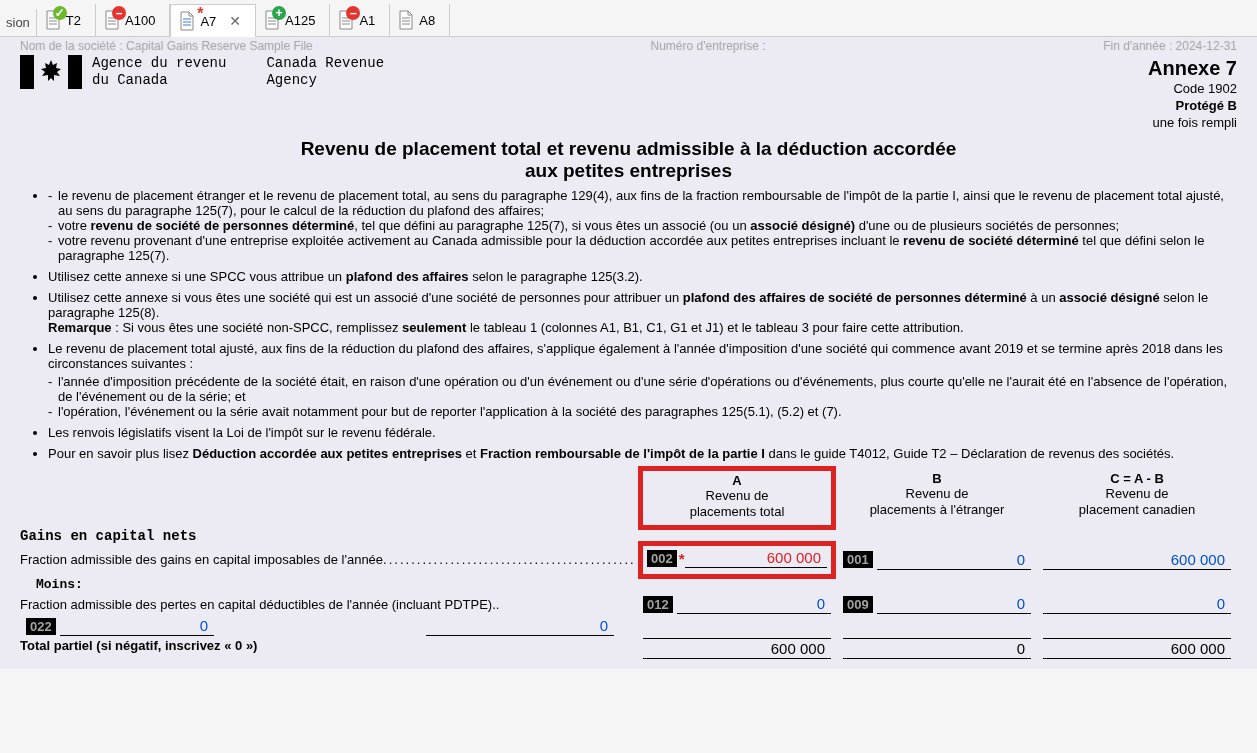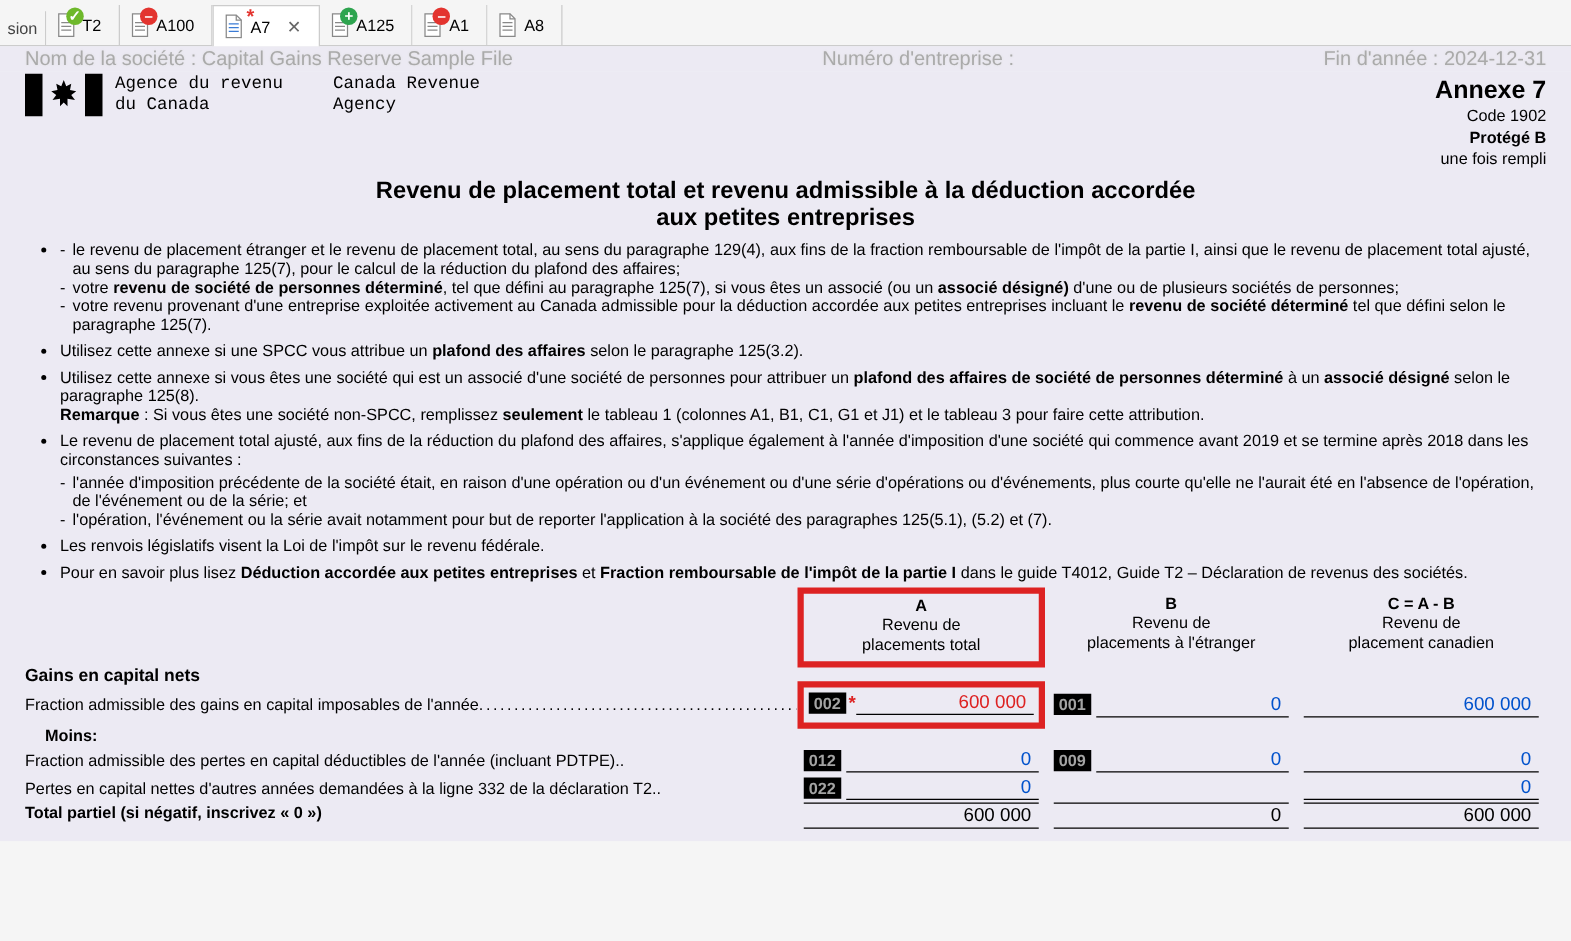--- a/index.html
+++ b/index.html
@@ -66,21 +66,21 @@
   .tab .close {
     margin-left: 8px;
     color:#666;
     font-size:14px;
   }
   
   .topmeta {
     display:flex;
     justify-content:space-between;
     padding: 2px 20px 0;
-    font-size: 16px;
+    font-size: 12px;
     color:#aaa;
     background:#eceaf3;
     text-shadow: 0 0 2px #ddd;
     white-space: nowrap;
     overflow: hidden;
   }
   
   .docarea {
     background:#eceaf3;
     padding: 2px 20px 10px 20px;
@@ -181,20 +181,21 @@
     background:#eceaf3;
     min-height:20px;
   }
   .valfield.blue { color:#0052cc; }
   .valfield.red  { color:#d22; }
   .redstar { color:#d22; font-weight:bold; font-size:15px; margin-right:-2px; }
   .section-head {
     font-weight:bold;
     font-size:14px;
     margin-top:4px;
+    font-family:Liberation Mono, monospace;
   }
   .subtotal-row {
     display:flex;
     margin-top:2px;
   }
   .subtotal-row .label {
     flex:1 1 auto;
     text-align:left;
     font-weight:bold;
     padding-right: 8px;
@@ -427,21 +428,20 @@
       <div class="cell">
         <span class="linecode">009</span>
         <span class="valfield blue">0</span>
       </div>
       <div class="cell">
         <span class="valfield blue">0</span>
       </div>
     </div>
 
     <div class="datarow">
-      <div class="label"><span>Pertes en capital nettes d'autres années demandées à la ligne 332 de la déclaration T2</span>..</div>
       <div class="cell">
         <span class="linecode">022</span>
         <span class="valfield blue">0</span>
       </div>
       <div class="cell"></div>
       <div class="cell">
         <span class="valfield blue">0</span>
       </div>
     </div>
 

